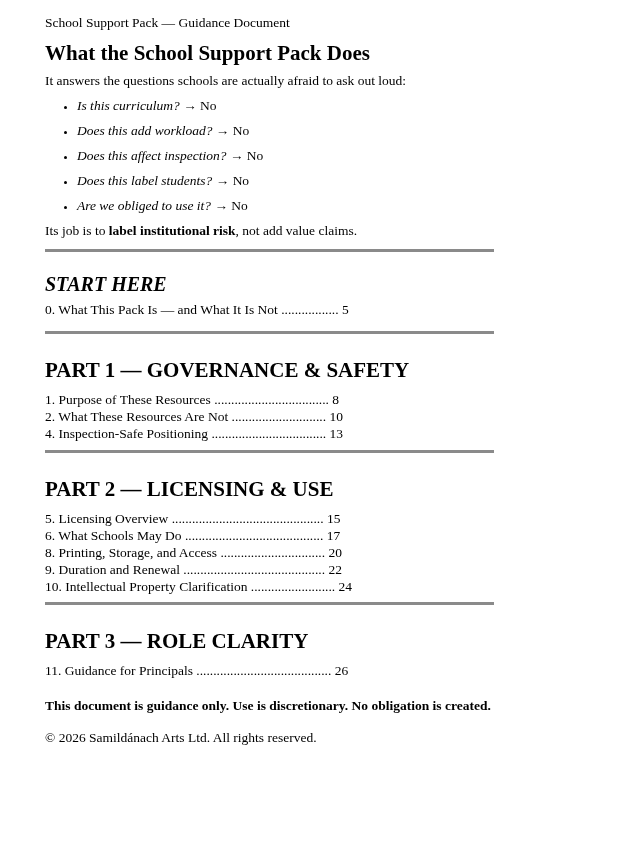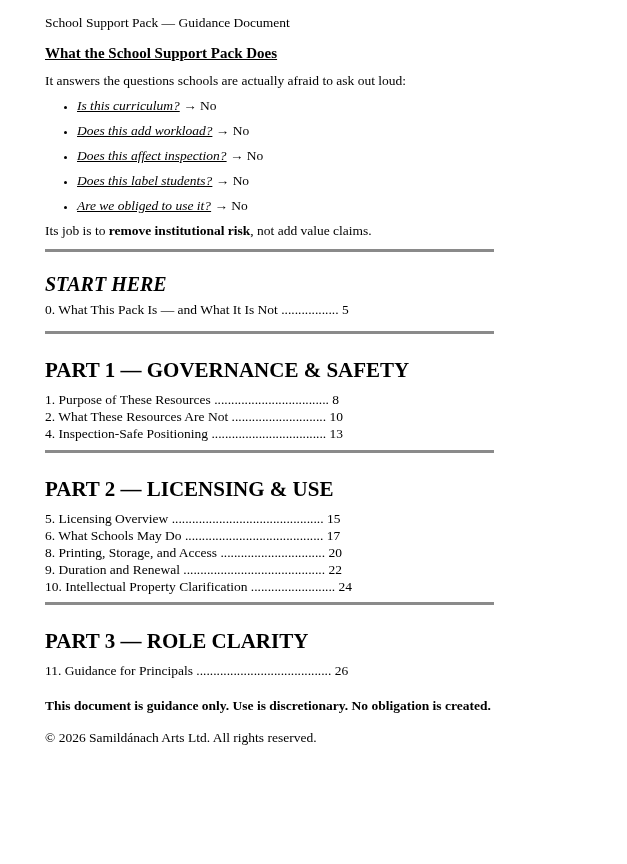--- a/index.html
+++ b/index.html
@@ -6,28 +6,28 @@
   body {
     width: 627px; height: 864px;
     font-family: "Liberation Serif", "DejaVu Serif", serif;
     font-size: 13.5px; color: #000;
     overflow: hidden;
   }
   .page { box-sizing: border-box; width: 537px; height: 864px; padding: 15px 43px 0 45px; }
 
   .doc-header { margin: 0 0 10px 0; line-height: 16px; }
 
-  .doc-title { font-size: 15px; font-weight: bold; margin: 0 0 8px 0; line-height: 24px; text-decoration: underline; }
+  .doc-title { font-size: 21px; font-weight: bold; margin: 0 0 8px 0; line-height: 24px; }
 
   .lead { margin: 0 0 9px 0; line-height: 16px; }
 
   ul.bullets { margin: 0 0 4px 0; padding: 0 0 0 32px; list-style: disc; }
   ul.bullets li { margin: 0 0 9px 0; line-height: 16px; }
   ul.bullets li::marker { font-size: 11px; }
-  .q { font-style: italic; text-decoration: underline; }
+  .q { font-style: italic; }
 
   .job { margin: 0; line-height: 16px; }
 
   hr.divider { border: none; height: 3px; background: #8a8a8a; margin: 0; }
   hr.d1 { margin-top: 10px; }
   hr.d2 { margin-top: 13px; }
   hr.d3 { margin-top: 8px; }
   hr.d4 { margin-top: 7px; }
 
   .toc-title { font-size: 20px; font-weight: bold; margin: 22px 0 0 0; line-height: 24px; }
@@ -71,21 +71,21 @@
       <span>→</span>
       <span>No</span>
     </li>
     <li>
       <span class="q">Are we obliged to use it?</span>
       <span>→</span>
       <span>No</span>
     </li>
   </ul>
 
-  <p class="job"><span>Its job is to </span><b>remove institutional risk</b><span>, not add value claims.</span></p>
+  <p class="job"><span>Its job is to </span><b>label institutional risk</b><span>, not add value claims.</span></p>
 
   <hr class="divider d1">
 
 
   <section>
     <h2 class="sec-heading">START HERE</h2>
     <p class="toc-item">0. What This Pack Is — and What It Is Not ................. 5</p>
   </section>
 
   <hr class="divider d2">

